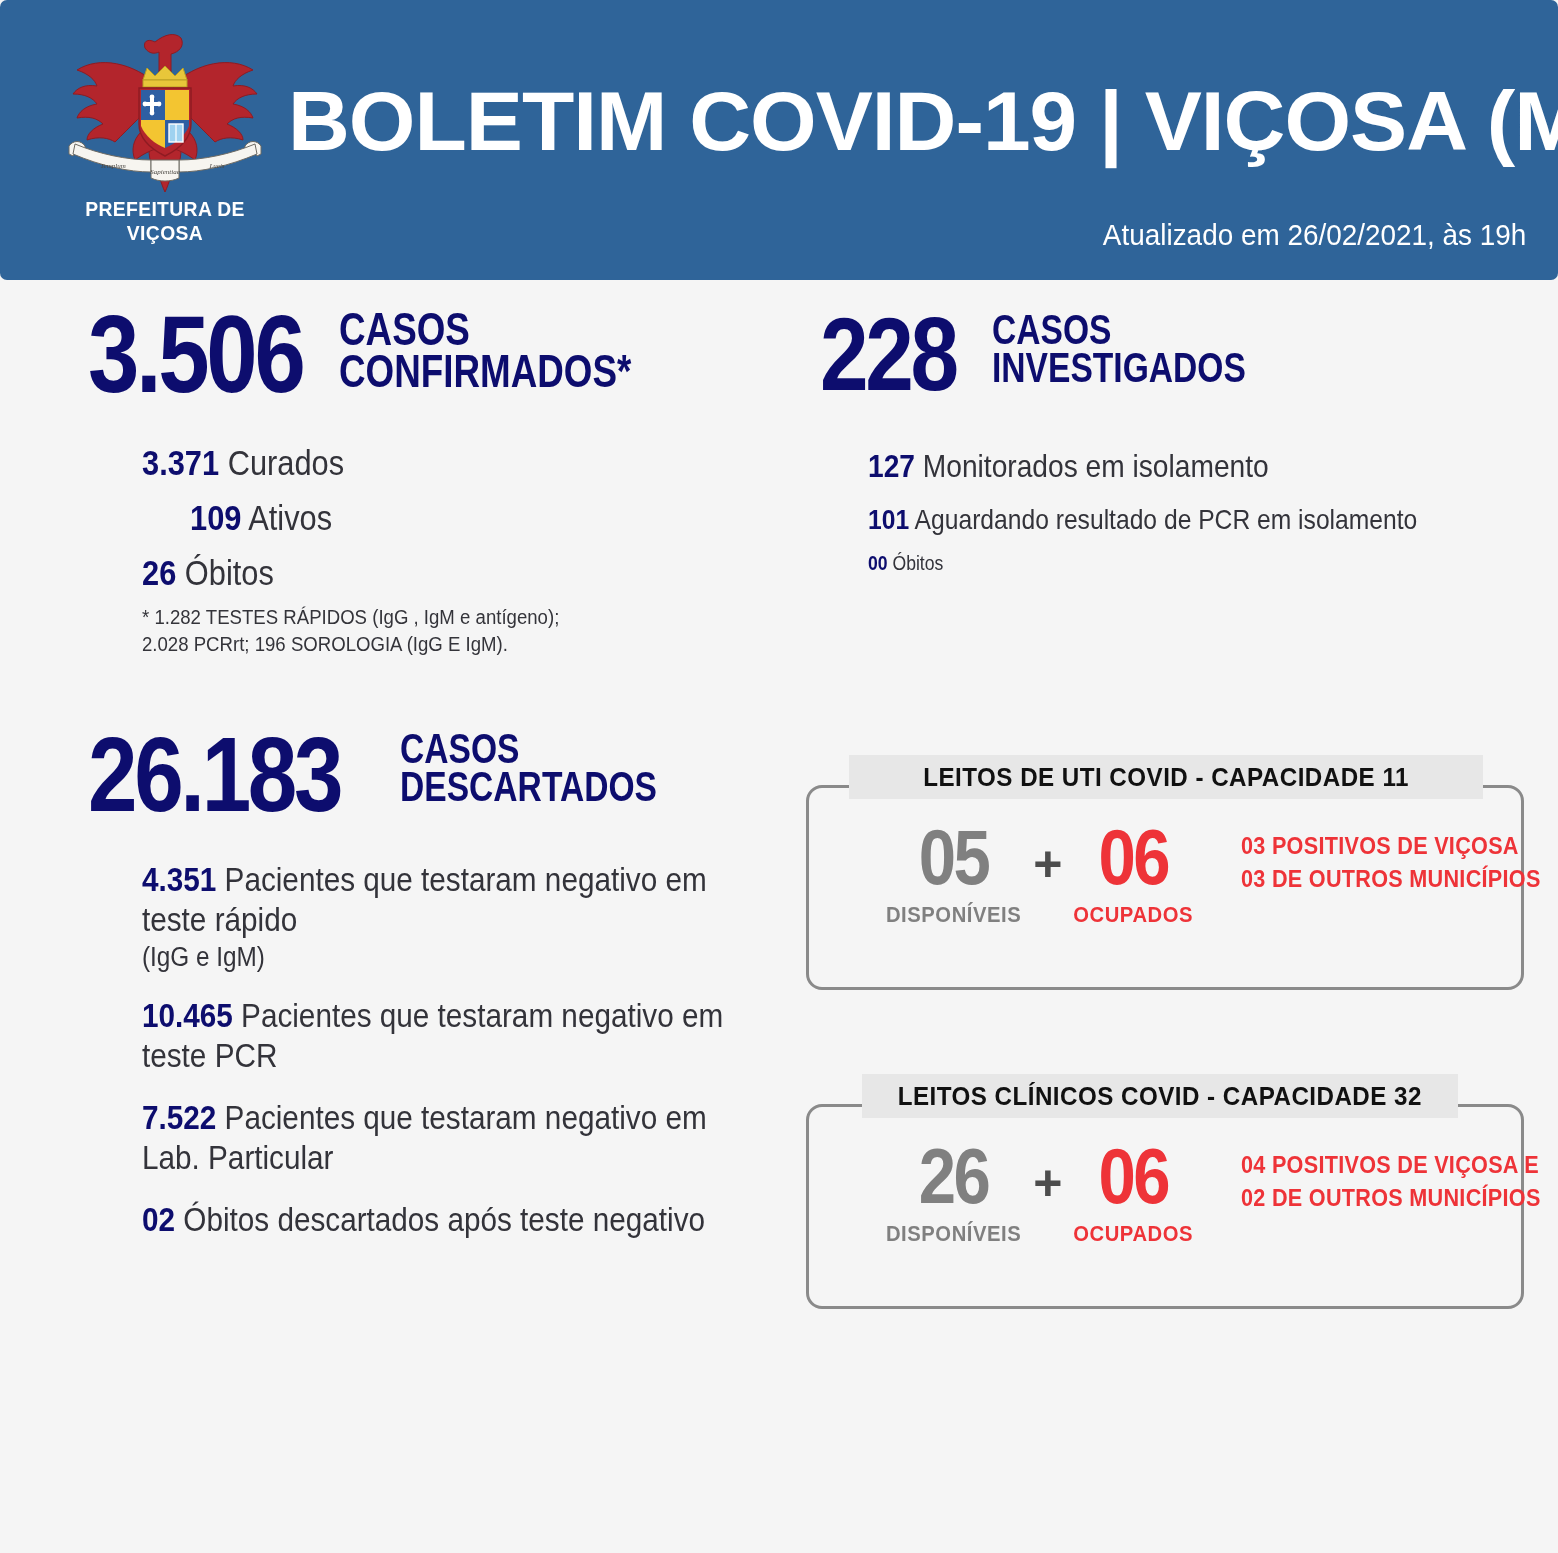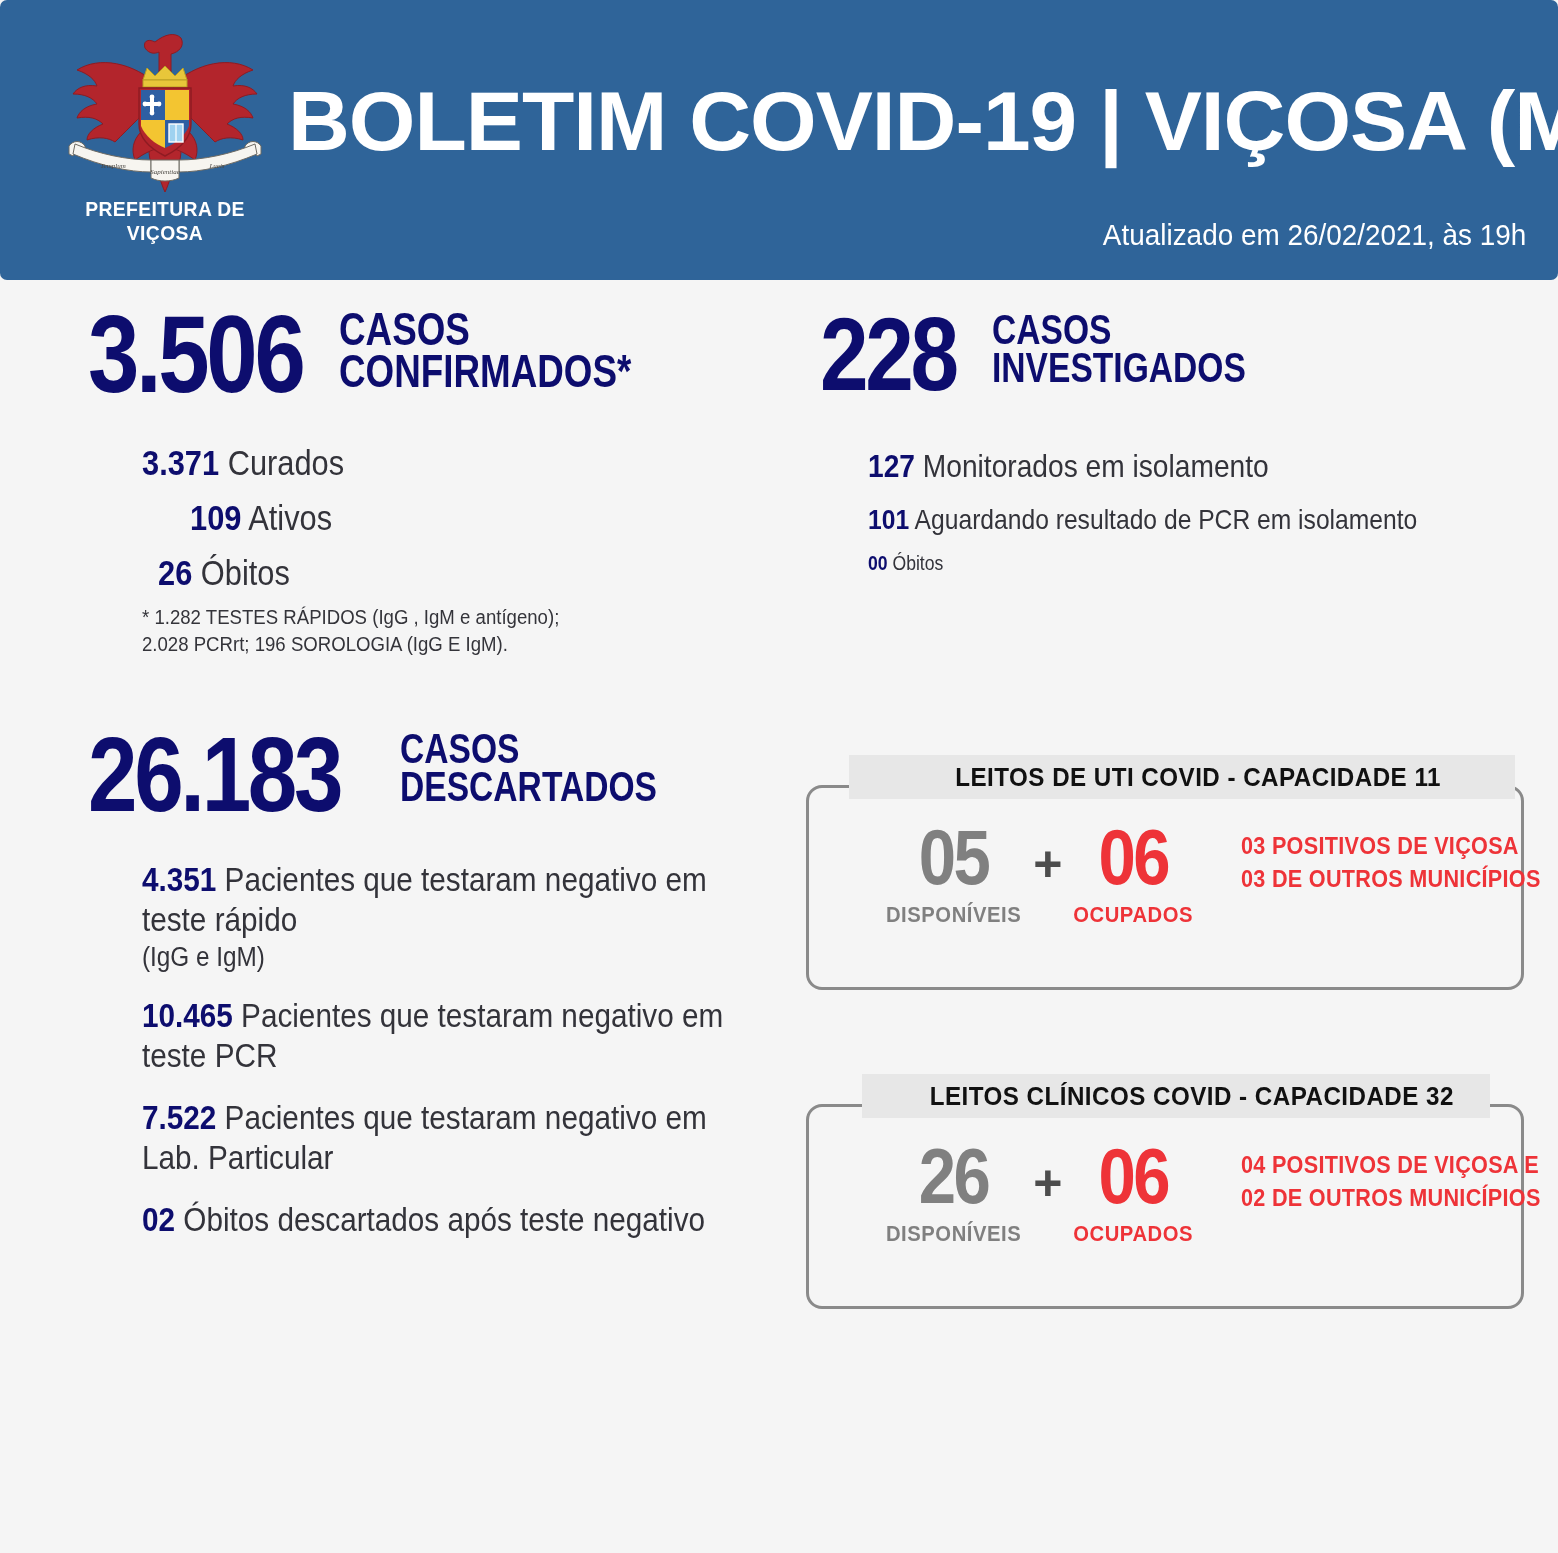--- a/index.html
+++ b/index.html
@@ -107,21 +107,20 @@
     color:#111111;
     font-weight:bold;
     font-family:"Liberation Sans", sans-serif;
     font-size:26px;
     letter-spacing:.5px;
     text-align:center;
     line-height:44px;
     height:44px;
     transform:scaleX(1);
     white-space:nowrap;
-    padding-left:32px;
   }
   .bedtitle span{display:inline-block;transform:scaleX(.93);}
   .bedrow{
     position:absolute;display:flex;align-items:center;
   }
   .bedcol{text-align:center;font-family:"Liberation Sans", sans-serif;}
   .bedcol .big{
     font-size:78px;line-height:70px;font-weight:bold;letter-spacing:-3px;
     display:block;transform:scaleX(.86);
   }
@@ -220,21 +219,21 @@
 </div>
 
 <div class="statline" style="left:142px;top:443px;font-size:35px;">
   <span class="thin"><b class="v">3.371</b>
   <span class="t">Curados</span></span>
 </div>
 <div class="statline" style="left:142px;top:498px;font-size:35px;margin-left:48px;">
   <span class="thin"><b class="v">109</b>
   <span class="t">Ativos</span></span>
 </div>
-<div class="statline" style="left:142px;top:553px;font-size:35px;margin-left:16px;">
+<div class="statline" style="left:142px;top:553px;font-size:35px;">
   <span class="thin"><b class="v">26</b>
   <span class="t">Óbitos</span></span>
 </div>
 
 <div class="footnote">
   <span>* 1.282 TESTES RÁPIDOS (IgG , IgM e antígeno);</span>
   <span>2.028 PCRrt; 196 SOROLOGIA (IgG E IgM).</span>
 </div>
 
 <div class="bigstat" style="left:820px;top:308px;">

